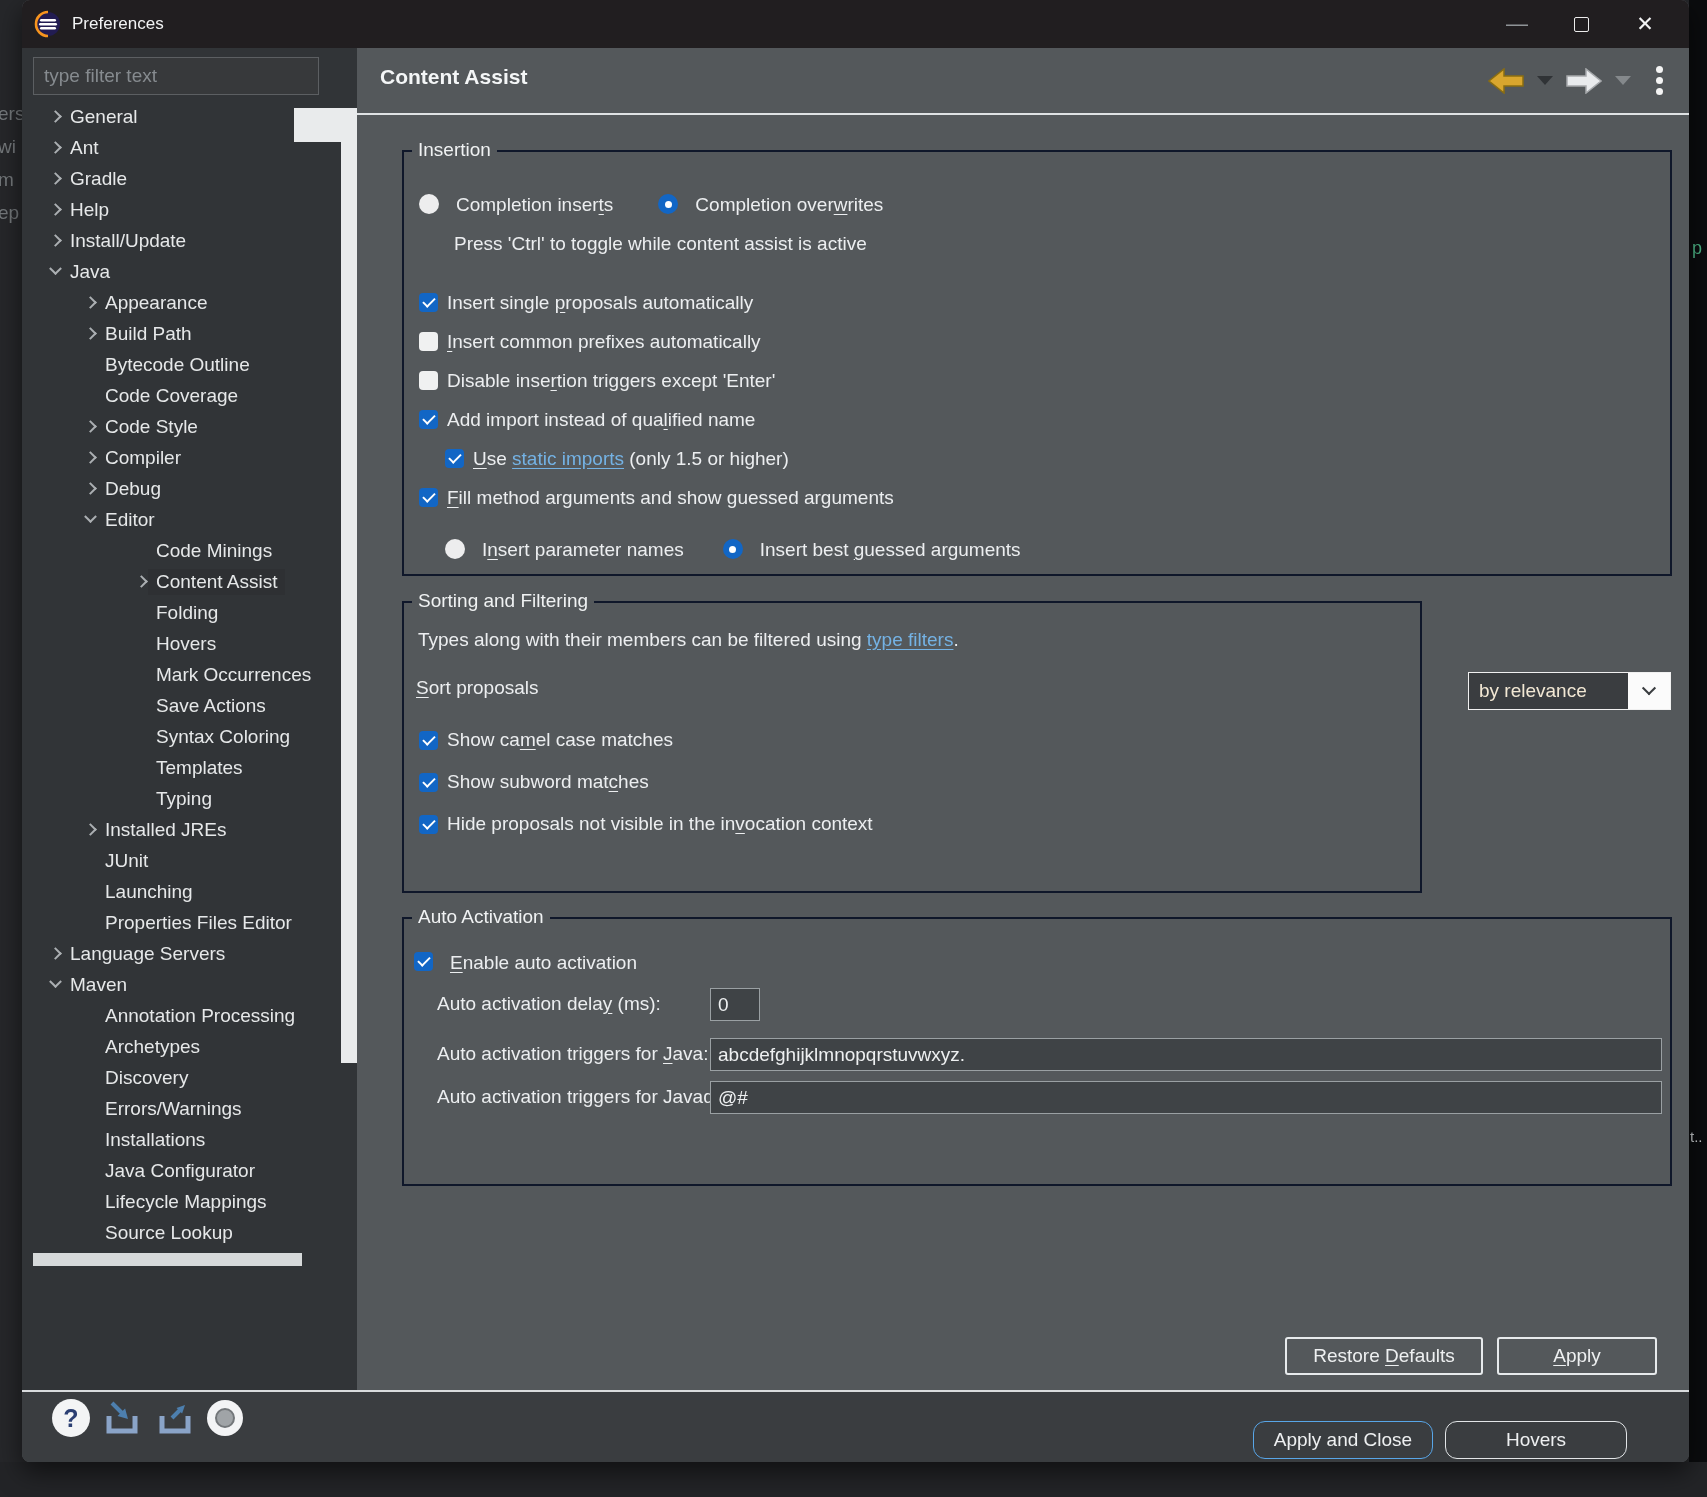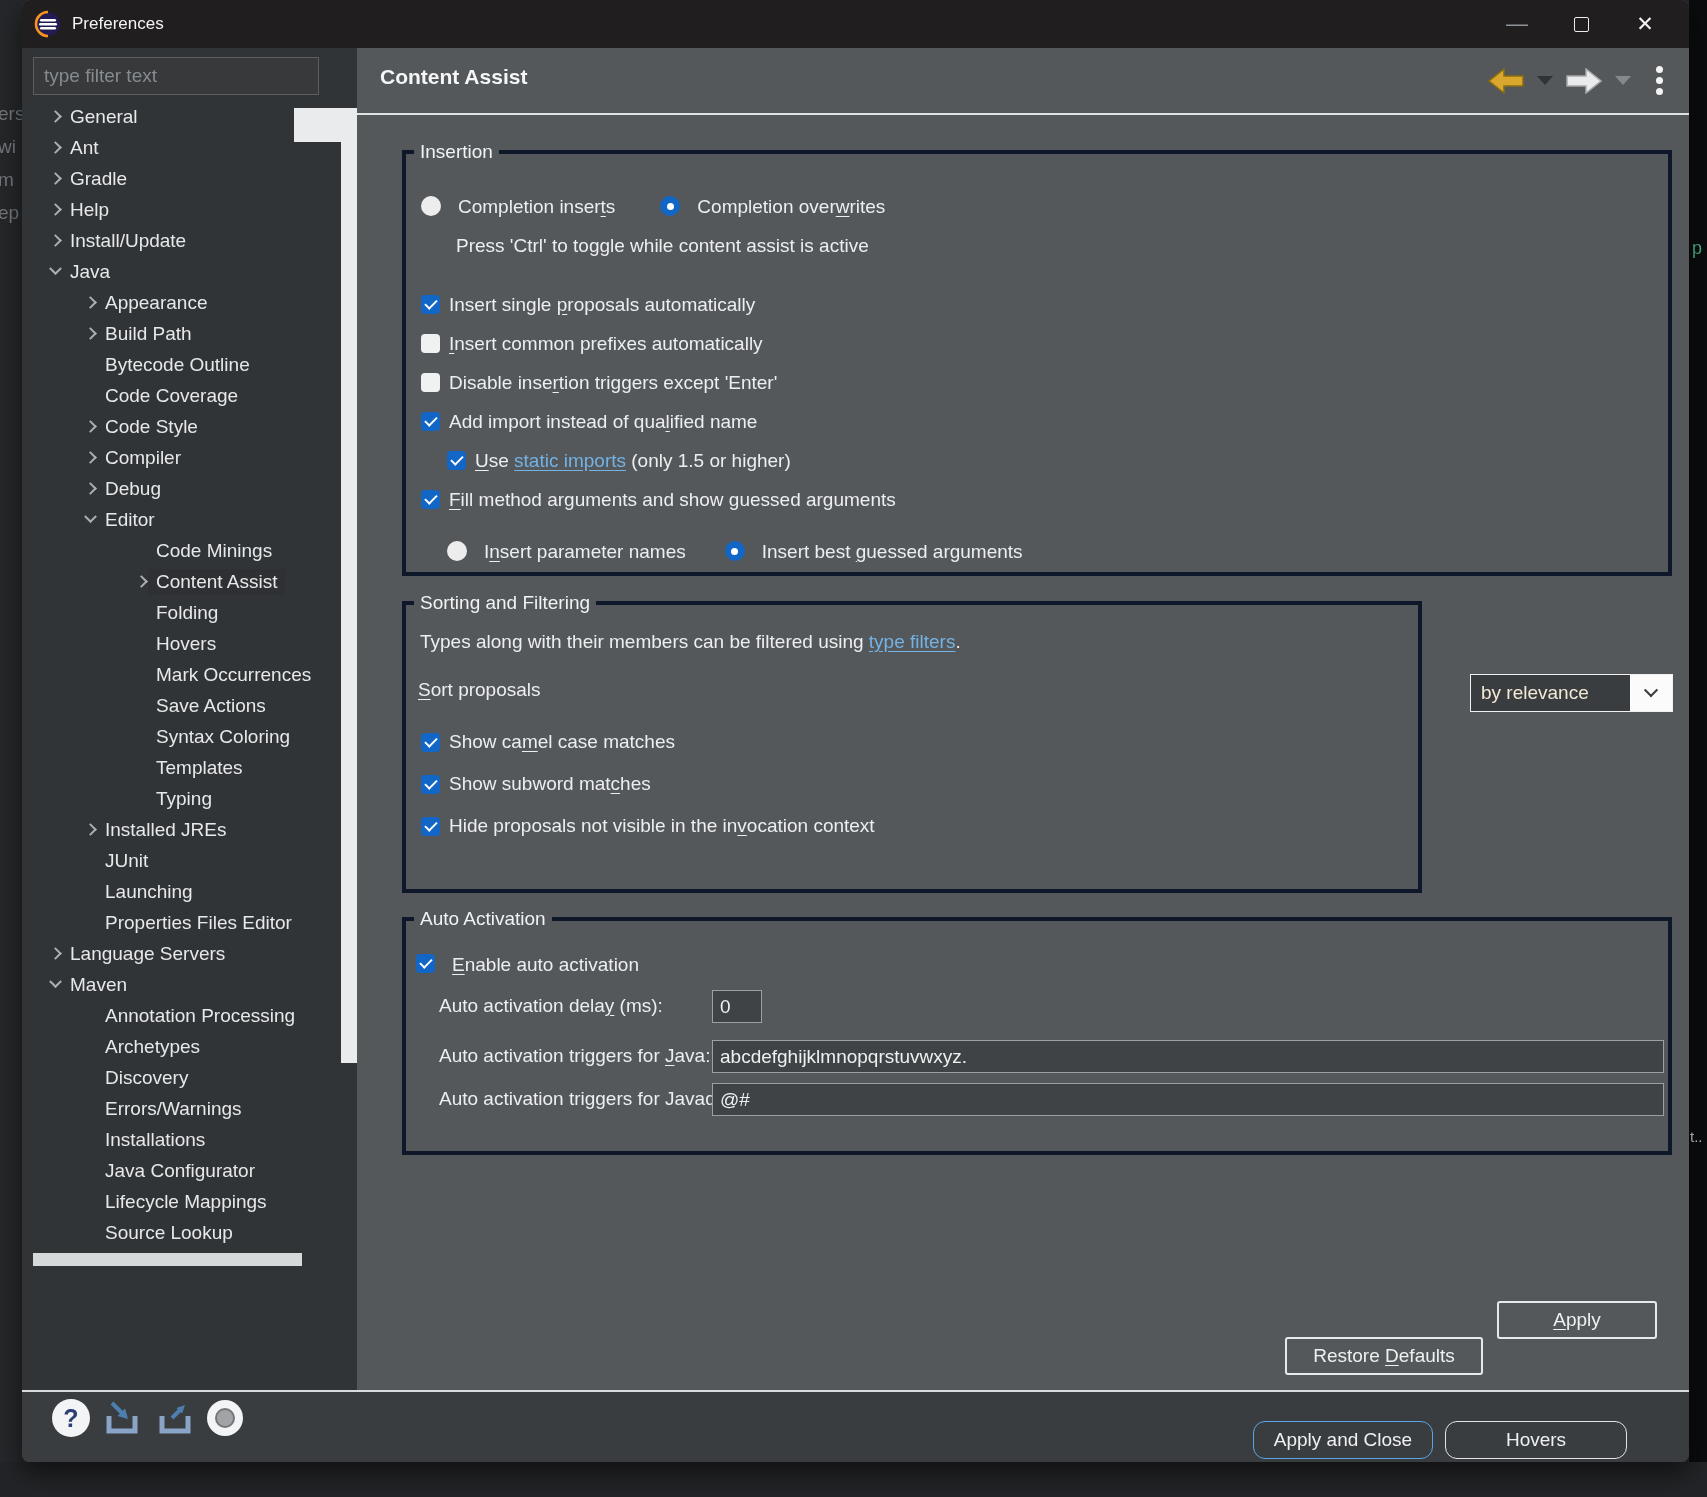--- a/index.html
+++ b/index.html
@@ -51,25 +51,25 @@
   
   .content { position:absolute; left:335px; top:48px; width:1332px; height:1342px; }
   .chead { position:absolute; left:0; top:0; width:100%; height:67px; border-bottom:2px solid #dfe2e4; }
   .ctitle { position:absolute; left:23px; top:17px; font-size:21px; font-weight:bold; color:#f4f6f7; }
   .navicons { position:absolute; right:26px; top:18px; display:flex; align-items:center; gap:13px; }
   .tri { width:0; height:0; border-left:8px solid transparent; border-right:8px solid transparent; border-top:9px solid #303336; }
   .tri.dim { border-top-color:#85898c; }
   .kebab { display:flex; flex-direction:column; gap:4px; margin-left:12px; }
   .kebab i { width:7px; height:7px; border-radius:50%; background:#f4f4f4; }
   
-  .grp { position:absolute; border:4px solid #0f172a; }
+  .grp { position:absolute; border:2px solid #0f172a; }
   .legend { position:absolute; top:-13px; left:8px; background:#54585b; padding:0 6px; font-size:19px; color:#f0f2f3; }
   .g1 { left:45px; top:102px; width:1270px; height:426px; }
   .g2 { left:45px; top:553px; width:1020px; height:292px; }
-  .g3 { left:45px; top:869px; width:1270px; height:238px; }
+  .g3 { left:45px; top:869px; width:1270px; height:269px; }
   
   .cb { width:19px; height:19px; border-radius:4px; flex:none;
     display:flex; align-items:center; justify-content:center; }
   .cb.on { background:#1266c5; }
   .cb.off { background:#f0f1f1; }
   .cb.on::after { content:""; width:10px; height:5px; border-left:2.5px solid #fff;
     border-bottom:2.5px solid #fff; transform:rotate(-45deg) translate(1px,-1px); }
   .rd { width:20px; height:20px; border-radius:50%; flex:none; position:relative; }
   .rd.on { background:#1266c5; }
   .rd.off { background:#ededee; }
@@ -417,21 +417,21 @@
       <input class="tf" style="left: 306px; top: 119px; width: 952px;" value="abcdefghijklmnopqrstuvwxyz.">
       <div class="row" style="left:33px;top:167px">
         <span><span>Auto activation triggers for Javad</span><span class="mn">o</span><span>c:</span></span>
       </div>
       <input class="tf" style="left: 306px; top: 162px; width: 952px;" value="@#">
     </div>
 
     <div class="pbtn" style="left:928px;top:1289px;width:198px">
       <span><span>Restore </span><span class="mn">D</span><span>efaults</span></span>
     </div>
-    <div class="pbtn" style="left:1140px;top:1253px;width:160px">
+    <div class="pbtn" style="left:1140px;top:1289px;width:160px">
       <span><span class="mn">A</span><span>pply</span></span>
     </div>
   </div>
 
   <div class="bbar">
     <div class="bicons">
       <span class="circ">
           <span class="qmark">?</span>
         </span>
       <svg width="42" height="40" viewBox="0 0 42 40">

